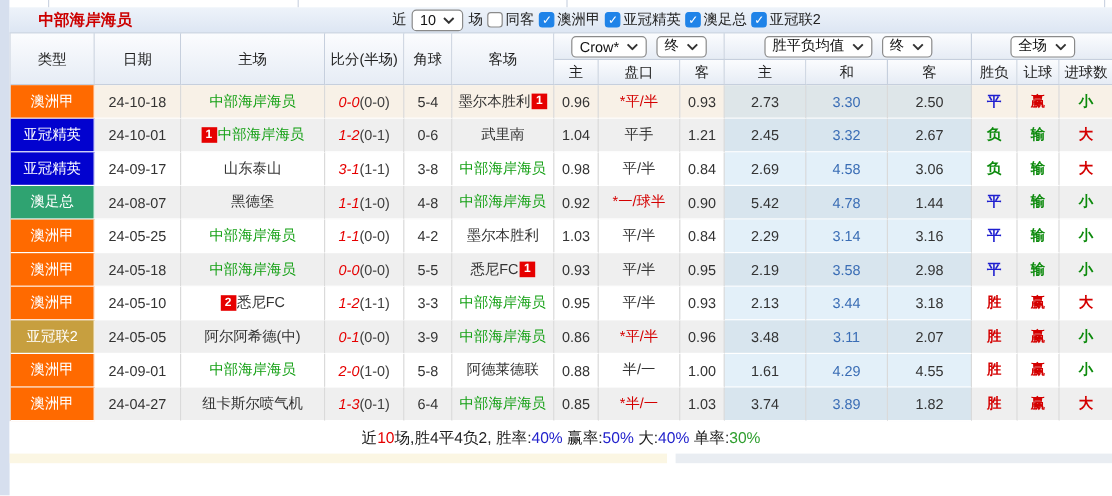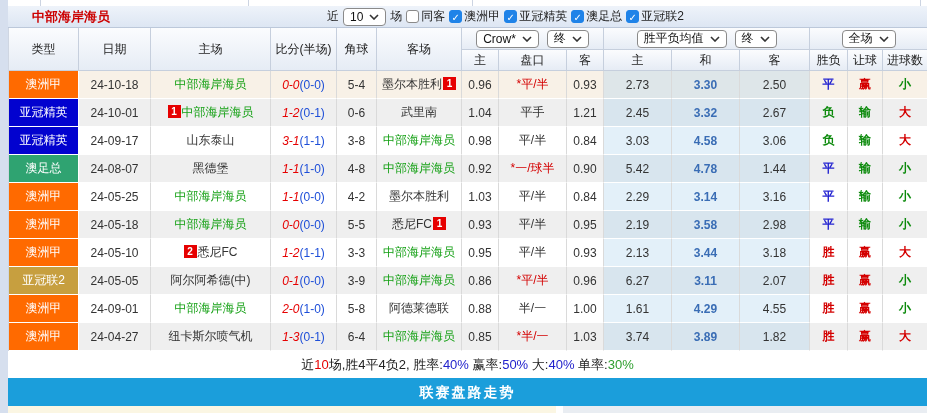--- a/index.html
+++ b/index.html
@@ -49,23 +49,23 @@
     border-right:1px solid #dadada;border-bottom:1px solid #fff;padding:0 1px;
     white-space:nowrap;overflow:hidden;
   }
   tr.r0{background:#f8f1e7;}
   tr.rg{background:#efefef;}
   tr.rw{background:#ffffff;}
   td.league{color:#fff;border-right-color:#fff;}
   td.euro{background:rgba(168,208,236,.32);}
   .self{color:var(--self);}
   .score{color:var(--score);font-style:italic;}
-  .half{color:#1d4ed8;}
+  .half{color:#404040;}
   td.hcap.live{color:var(--win);}
-  td.draw-odds{color:var(--euro-draw);font-weight:bold;}
+  td.draw-odds{color:var(--euro-draw);}
   .card{
     display:inline-block;min-width:11px;height:13px;line-height:13px;padding:0 1px;
     background:var(--card);color:#fff;font-size:10px;font-weight:bold;vertical-align:1px;
   }
   .card.h{margin-right:1px;} .card.a{margin-left:1px;}
   td.res{font-weight:bold;}
   .v-red{color:var(--win);} .v-blue{color:var(--draw);} .v-green{color:var(--lose);}
   
   .summary{height:27px;line-height:27px;text-align:center;background:#fff;color:#222;font-size:13px;}
   .trend-bar{
@@ -246,21 +246,21 @@
   <tr class="rw">
     <td class="league" style="background: rgb(2, 2, 207);">亚冠精英</td>
     <td>24-09-17</td>
     <td><span>山东泰山</span></td>
     <td><span class="score">3-1</span><span class="half">(1-1)</span></td>
     <td>3-8</td>
     <td><span class="self">中部海岸海员</span></td>
     <td>0.98</td>
     <td class="hcap">平/半</td>
     <td>0.84</td>
-    <td class="euro">3.03</td>
+    <td class="euro">2.69</td>
     <td class="euro draw-odds">4.58</td>
     <td class="euro">3.06</td>
     <td class="res v-green">负</td>
     <td class="res v-green">输</td>
     <td class="res v-red">大</td>
   </tr>
 
   <tr class="rg">
     <td class="league" style="background: rgb(47, 163, 113);">澳足总</td>
     <td>24-08-07</td>
@@ -336,21 +336,21 @@
   <tr class="rg">
     <td class="league" style="background: rgb(199, 159, 63);">亚冠联2</td>
     <td>24-05-05</td>
     <td><span>阿尔阿希德(中)</span></td>
     <td><span class="score">0-1</span><span class="half">(0-0)</span></td>
     <td>3-9</td>
     <td><span class="self">中部海岸海员</span></td>
     <td>0.86</td>
     <td class="hcap live">*平/半</td>
     <td>0.96</td>
-    <td class="euro">6.27</td>
+    <td class="euro">3.48</td>
     <td class="euro draw-odds">3.11</td>
     <td class="euro">2.07</td>
     <td class="res v-red">胜</td>
     <td class="res v-red">赢</td>
     <td class="res v-green">小</td>
   </tr>
 
   <tr class="rw">
     <td class="league" style="background: rgb(255, 106, 0);">澳洲甲</td>
     <td>24-09-01</td>
@@ -383,21 +383,20 @@
     <td class="euro draw-odds">3.89</td>
     <td class="euro">1.82</td>
     <td class="res v-red">胜</td>
     <td class="res v-red">赢</td>
     <td class="res v-red">大</td>
   </tr>
 </tbody>
     </table>
 
     <div class="summary"><span style="color: rgb(34, 34, 34);">近</span><span style="color: rgb(230, 0, 0);">10</span><span style="color: rgb(34, 34, 34);">场,胜4平4负2, 胜率:</span><span style="color: rgb(34, 34, 204);">40%</span><span style="color: rgb(34, 34, 34);"> 赢率:</span><span style="color: rgb(34, 34, 204);">50%</span><span style="color: rgb(34, 34, 34);"> 大:</span><span style="color: rgb(34, 34, 204);">40%</span><span style="color: rgb(34, 34, 34);"> 单率:</span><span style="color: rgb(46, 158, 46);">30%</span></div>
-    <div class="trend-bar">联赛盘路走势</div>
     <div class="bottom-strip">
       <div class="bs-left"></div>
       <div class="bs-gap"></div>
       <div class="bs-right"></div>
     </div>
 
   </div>
 </div>
 
 </body></html>

